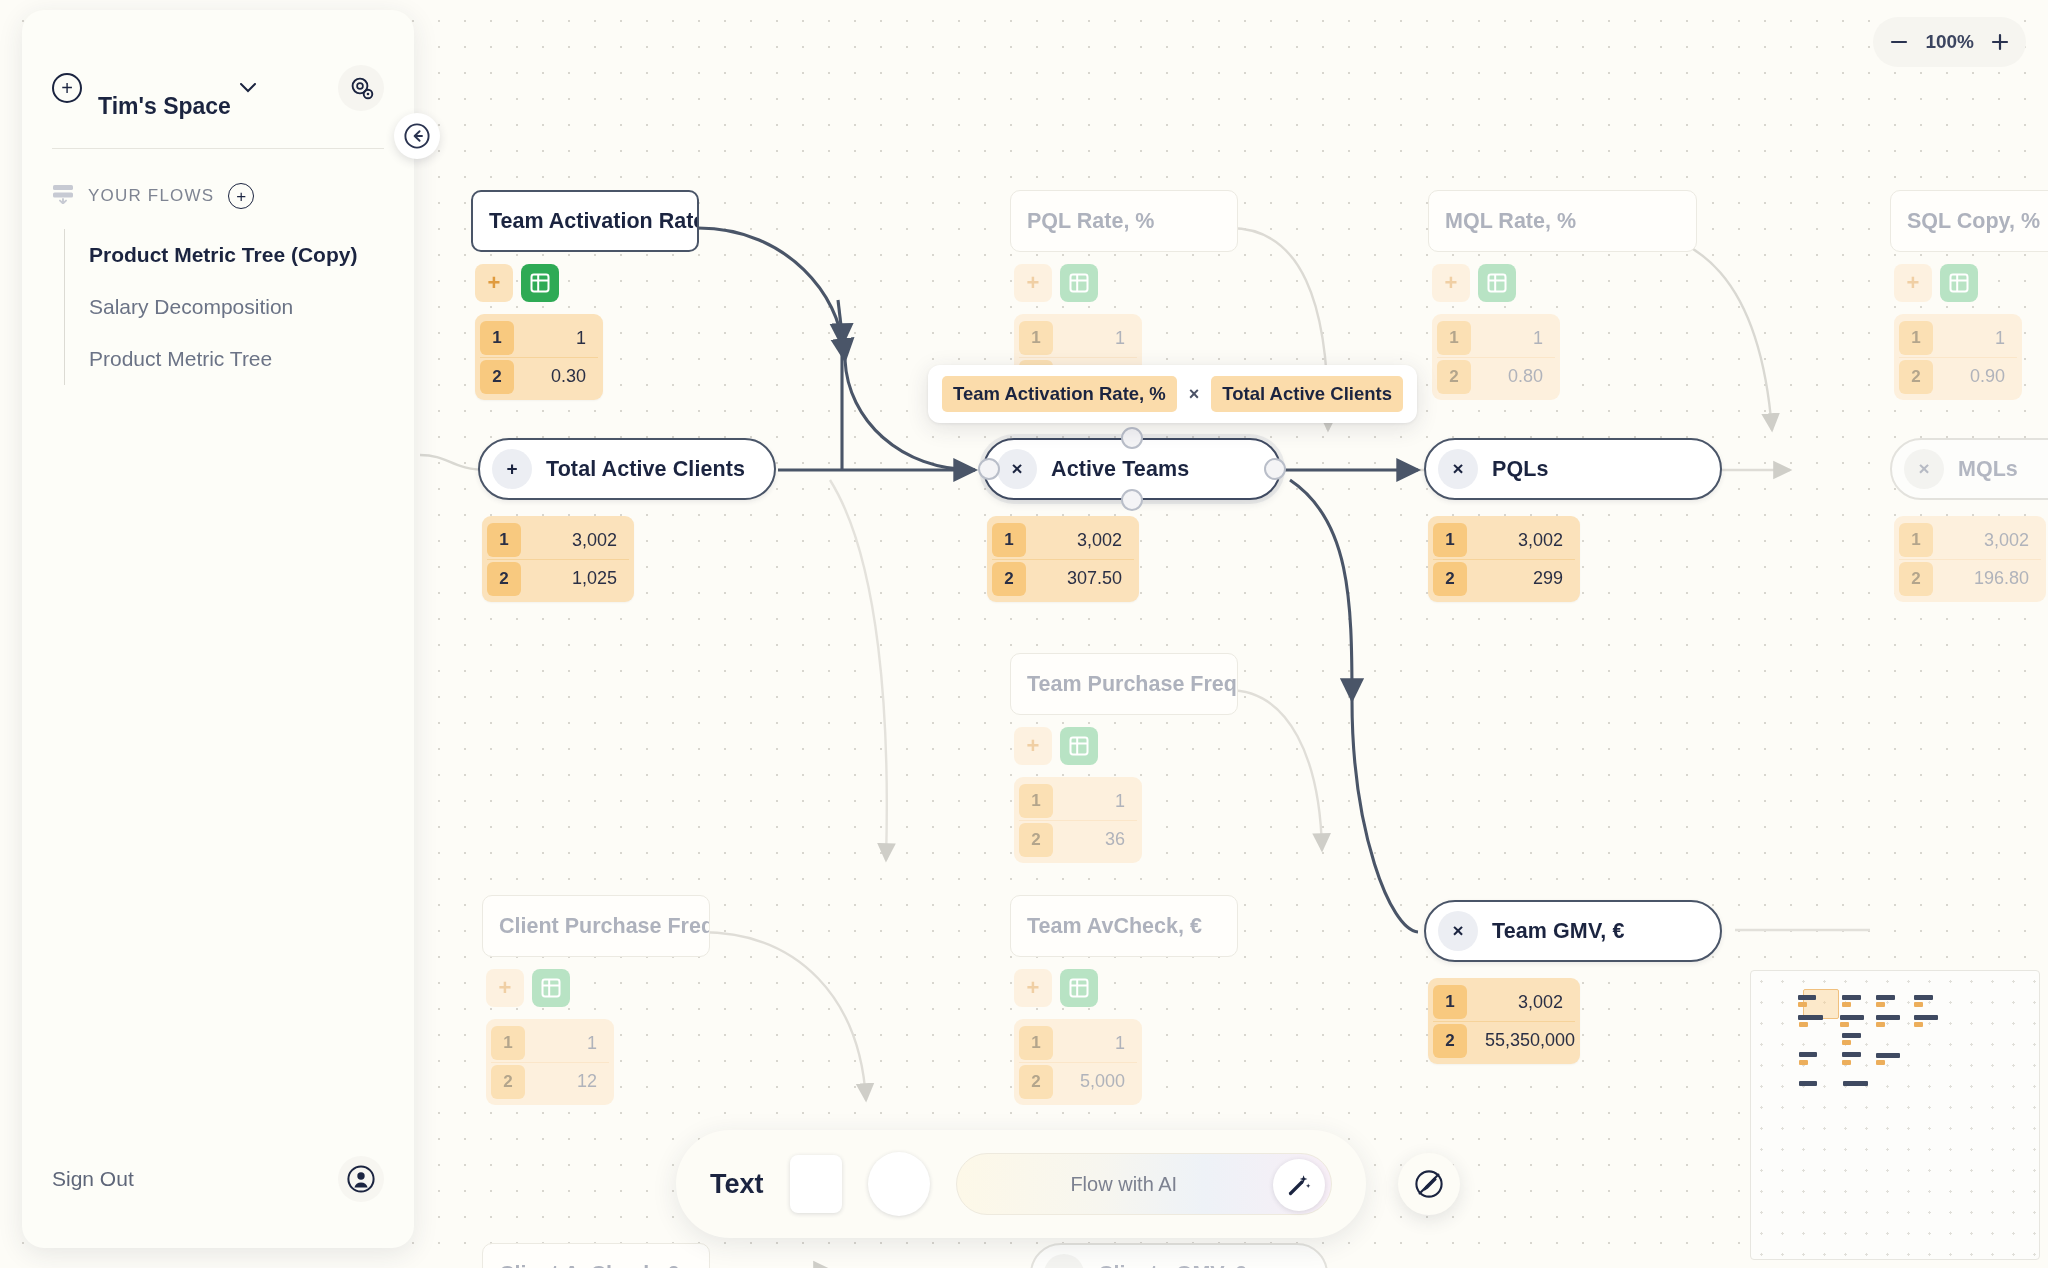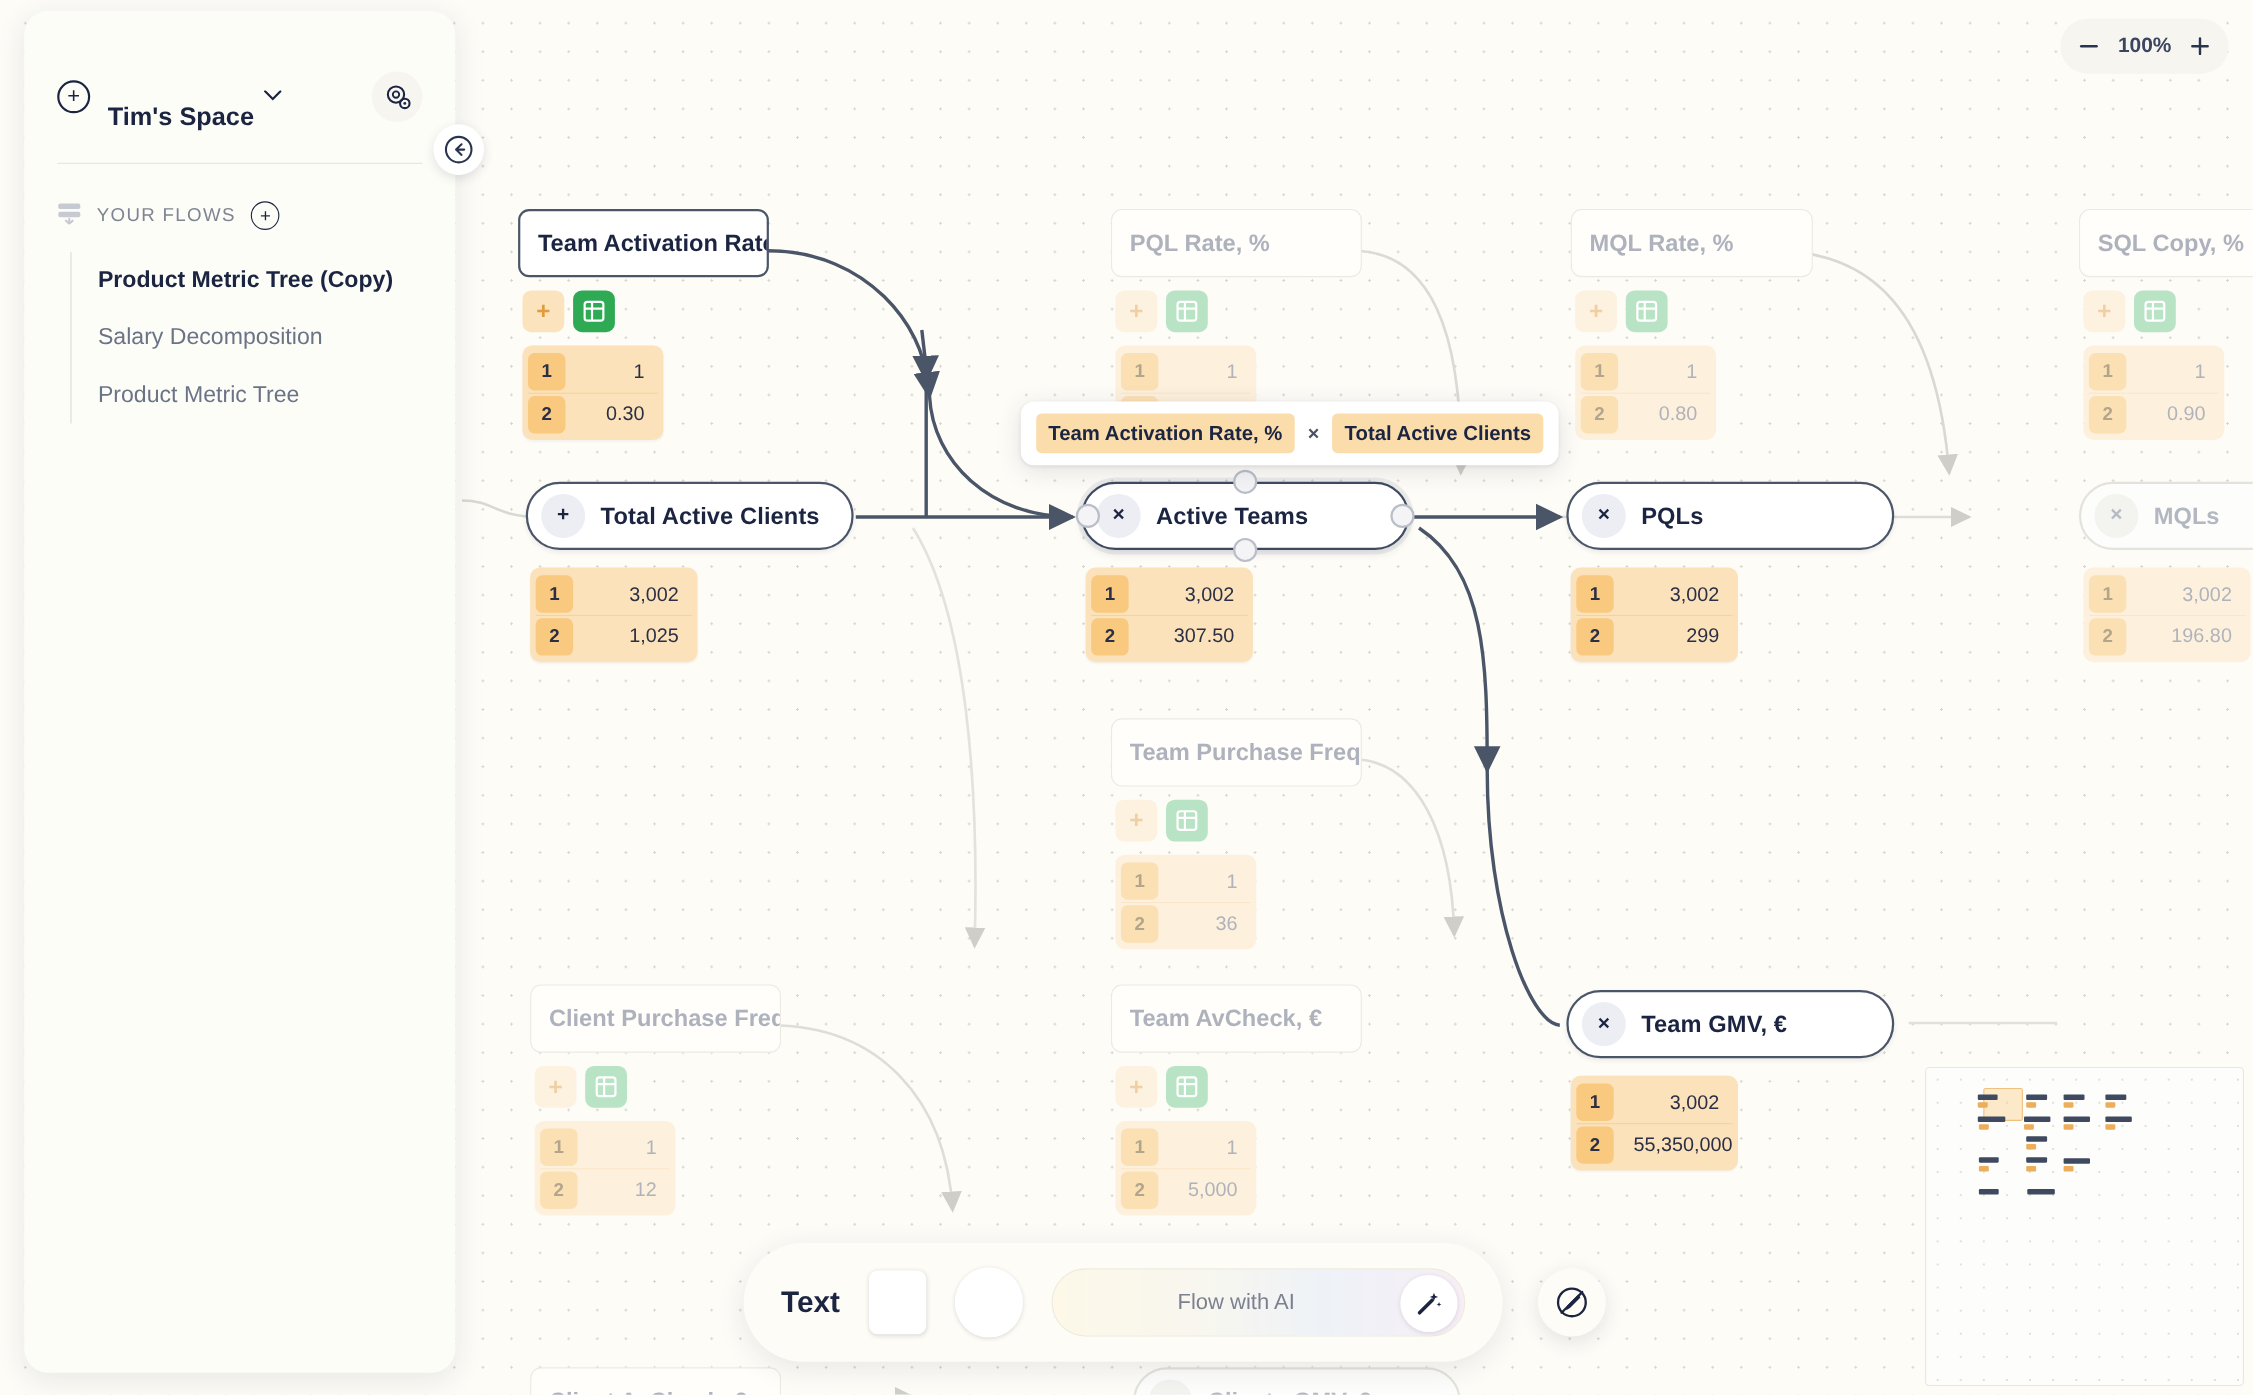--- a/index.html
+++ b/index.html
@@ -331,21 +331,21 @@
         <div class="vtable dim" style="left: 1014px; top: 314px; width: 128px;">
           <div class="vrow">
             <div class="vidx">1</div>
             <div class="vval">1</div>
           </div>
           <div class="vrow">
             <div class="vidx">2</div>
             <div class="vval">0.80</div>
           </div>
         </div>
-        <div class="ghost-rnode" style="left: 1428px; top: 190px; width: 220px;">
+        <div class="ghost-rnode" style="left: 1428px; top: 190px; width: 269px;">
           <div class="nlabel">MQL Rate, %</div>
         </div>
         <div class="chips dim" style="left: 1432px; top: 264px;">
           <div class="chip plus">+</div>
           <div class="chip tbl">
             <svg width="22" height="22" viewBox="0 0 22 22">
               <rect x="2.5" y="2.5" width="17" height="17" rx="2.4" fill="none" stroke="#fff" stroke-width="2"></rect>
               <path d="M2.5 8.6 H19.5 M9.2 2.5 V19.5" stroke="#fff" stroke-width="2"></path>
             </svg>
           </div>
@@ -569,20 +569,30 @@
       <span id="flows-title">YOUR FLOWS</span>
       <span class="mini-circ">+</span>
     </div>
 
     <div id="flow-list">
         <div class="flow-item active">Product Metric Tree (Copy)</div>
         <div class="flow-item">Salary Decomposition</div>
         <div class="flow-item">Product Metric Tree</div>
       </div>
 
+    <div id="sb-foot">
+      <div id="signout">Sign Out</div>
+      <div id="acct">
+        <svg width="30" height="30" viewBox="0 0 30 30">
+          <circle cx="15" cy="15" r="12.6" stroke="#1b2440" stroke-width="2" fill="none"></circle>
+          <circle cx="15" cy="12" r="3.7" fill="#1b2440"></circle>
+          <path d="M8.4 23.4a6.9 6.9 0 0 1 13.2 0z" fill="#1b2440"></path>
+        </svg>
+      </div>
+    </div>
   </div>
 
   <div id="collapse-btn">
     <svg width="28" height="28" viewBox="0 0 28 28">
       <circle cx="14" cy="14" r="11.6" stroke="#2a3350" stroke-width="1.9" fill="none"></circle>
       <path d="M16.6 9.2 L11.6 14 L16.6 18.8 M11.6 14 H19" stroke="#2a3350" stroke-width="1.9" fill="none" stroke-linecap="round" stroke-linejoin="round"></path>
     </svg>
   </div>
 
   <div id="zoomctl">

